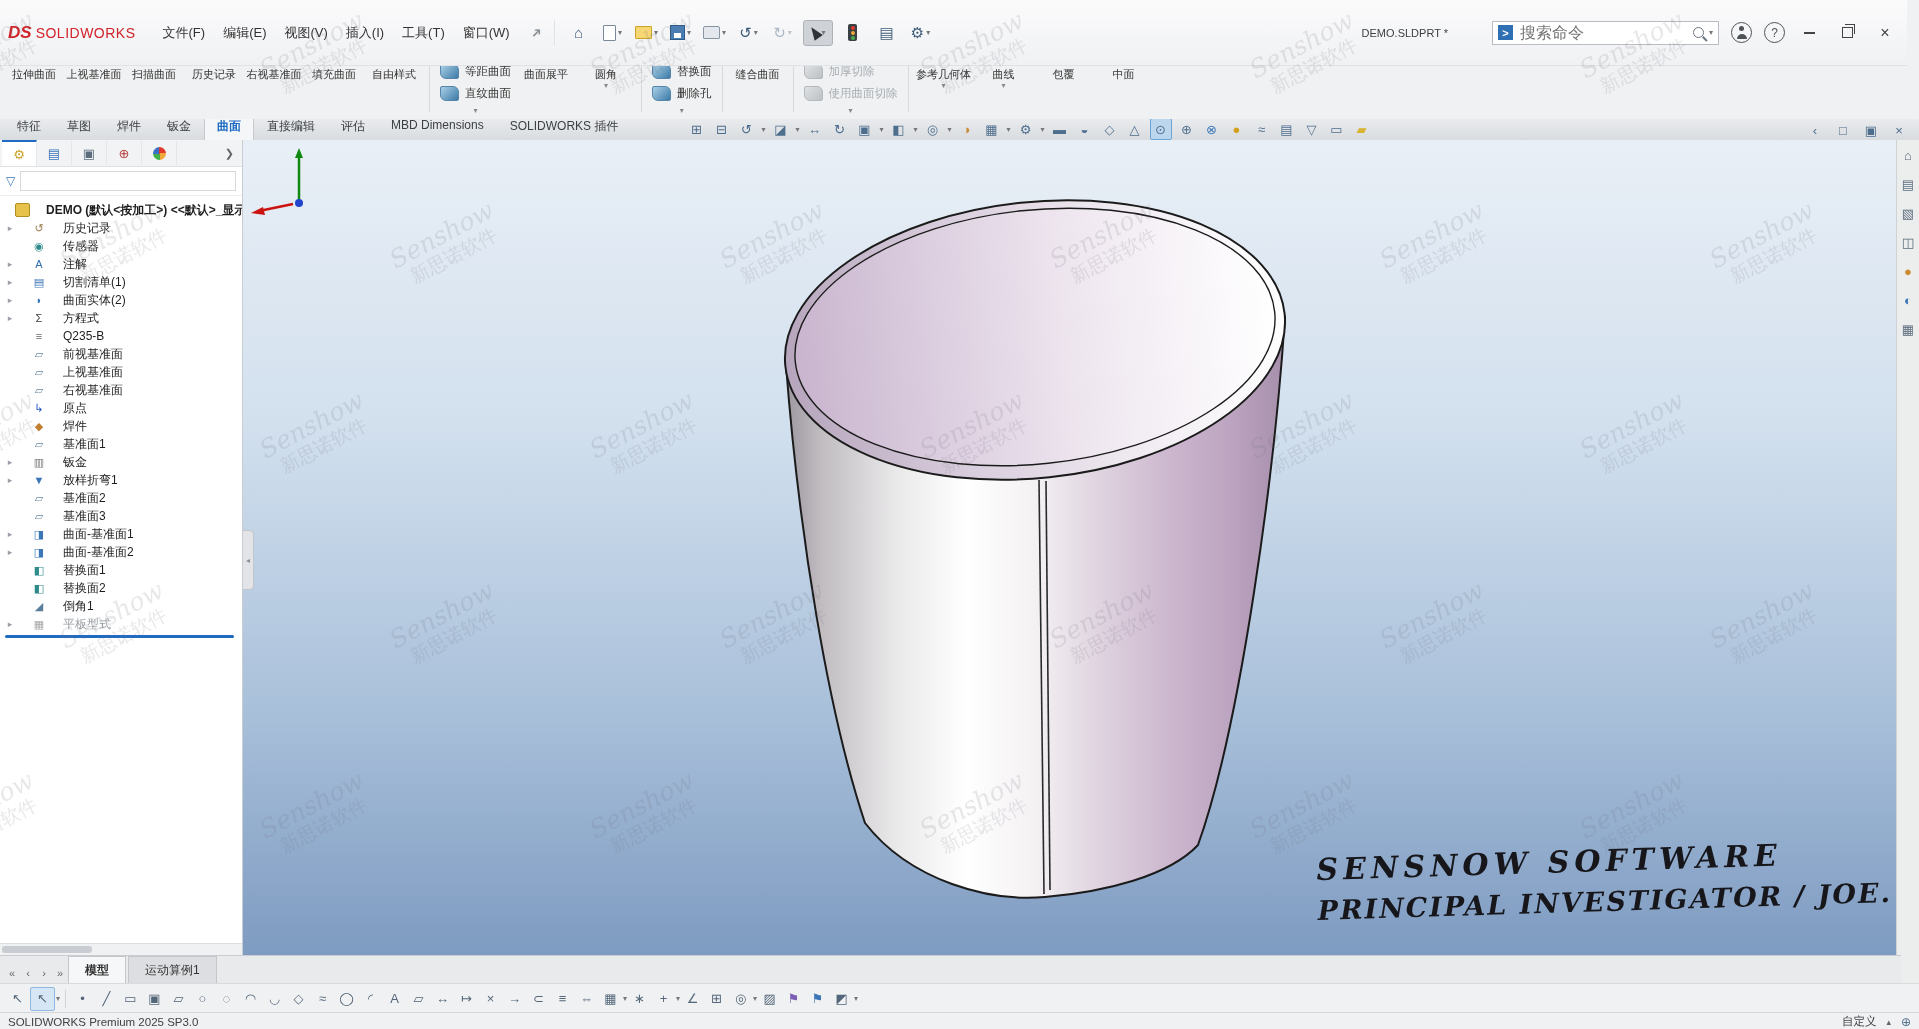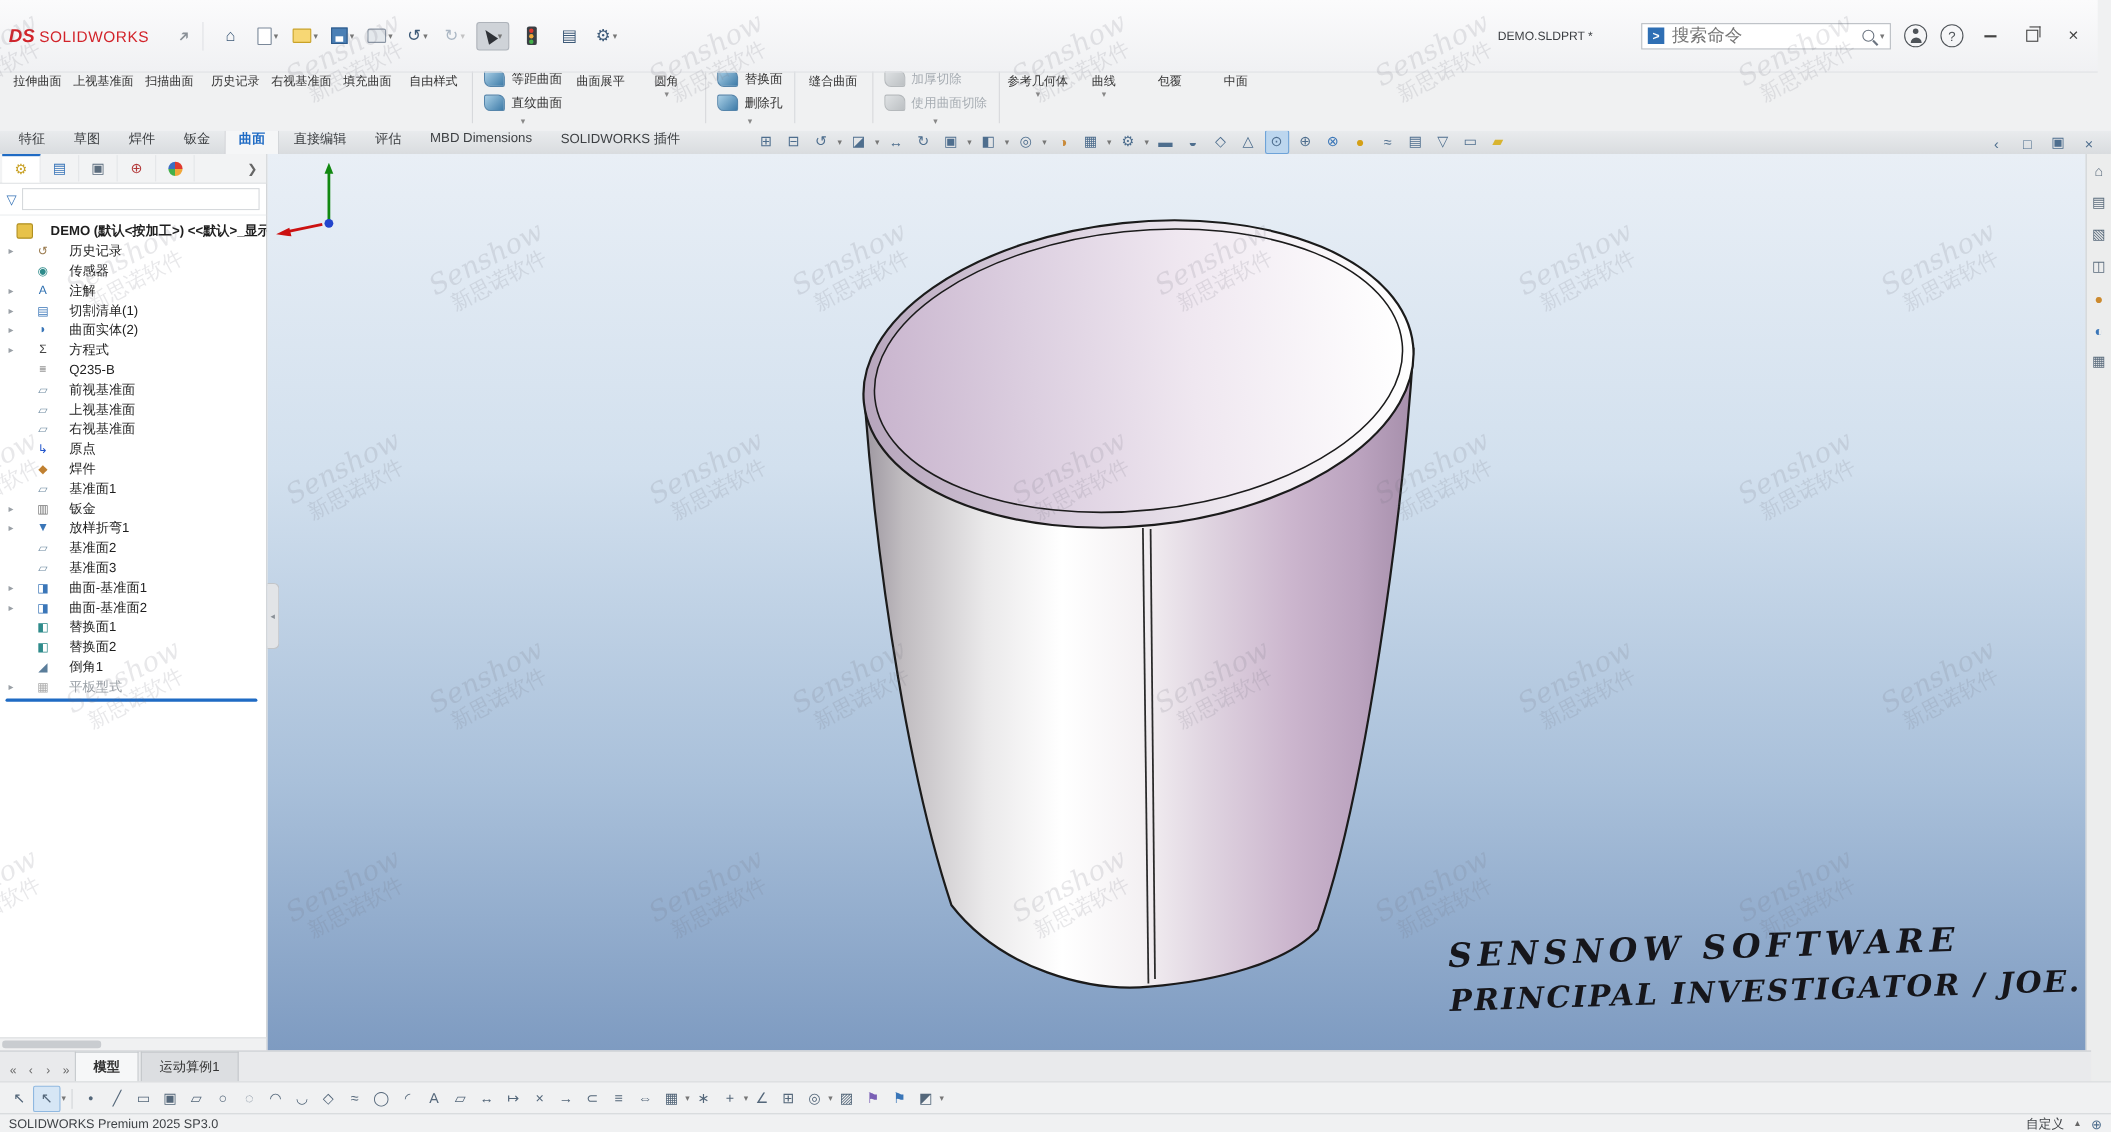--- a/index.html
+++ b/index.html
@@ -127,20 +127,28 @@
   .wm .l2{font-size:19px;color:rgba(110,115,122,.16);display:block;margin-left:10px}
 </style>
 </head>
 <body>
 
 <div class="titlebar">
   <span class="logo">
     <span class="logo-mark">DS</span>
     <span class="logo-text">SOLIDWORKS</span>
   </span>
+  <span id="menus" style="display:flex">
+      <span class="menu-item">文件(F)</span>
+      <span class="menu-item">编辑(E)</span>
+      <span class="menu-item">视图(V)</span>
+      <span class="menu-item">插入(I)</span>
+      <span class="menu-item">工具(T)</span>
+      <span class="menu-item">窗口(W)</span>
+    </span>
   <span class="pin">➔</span>
   <span id="quick-icons" style="display:flex;gap:6px;align-items:center;border-left:1px solid #e0e2e5;padding-left:10px">
       <span class="qbtn">
         <span class="qg">⌂</span>
       </span>
       <span class="qbtn">
         <span class="qicon i-page"></span>
         <span class="dd">▾</span>
       </span>
       <span class="qbtn">

